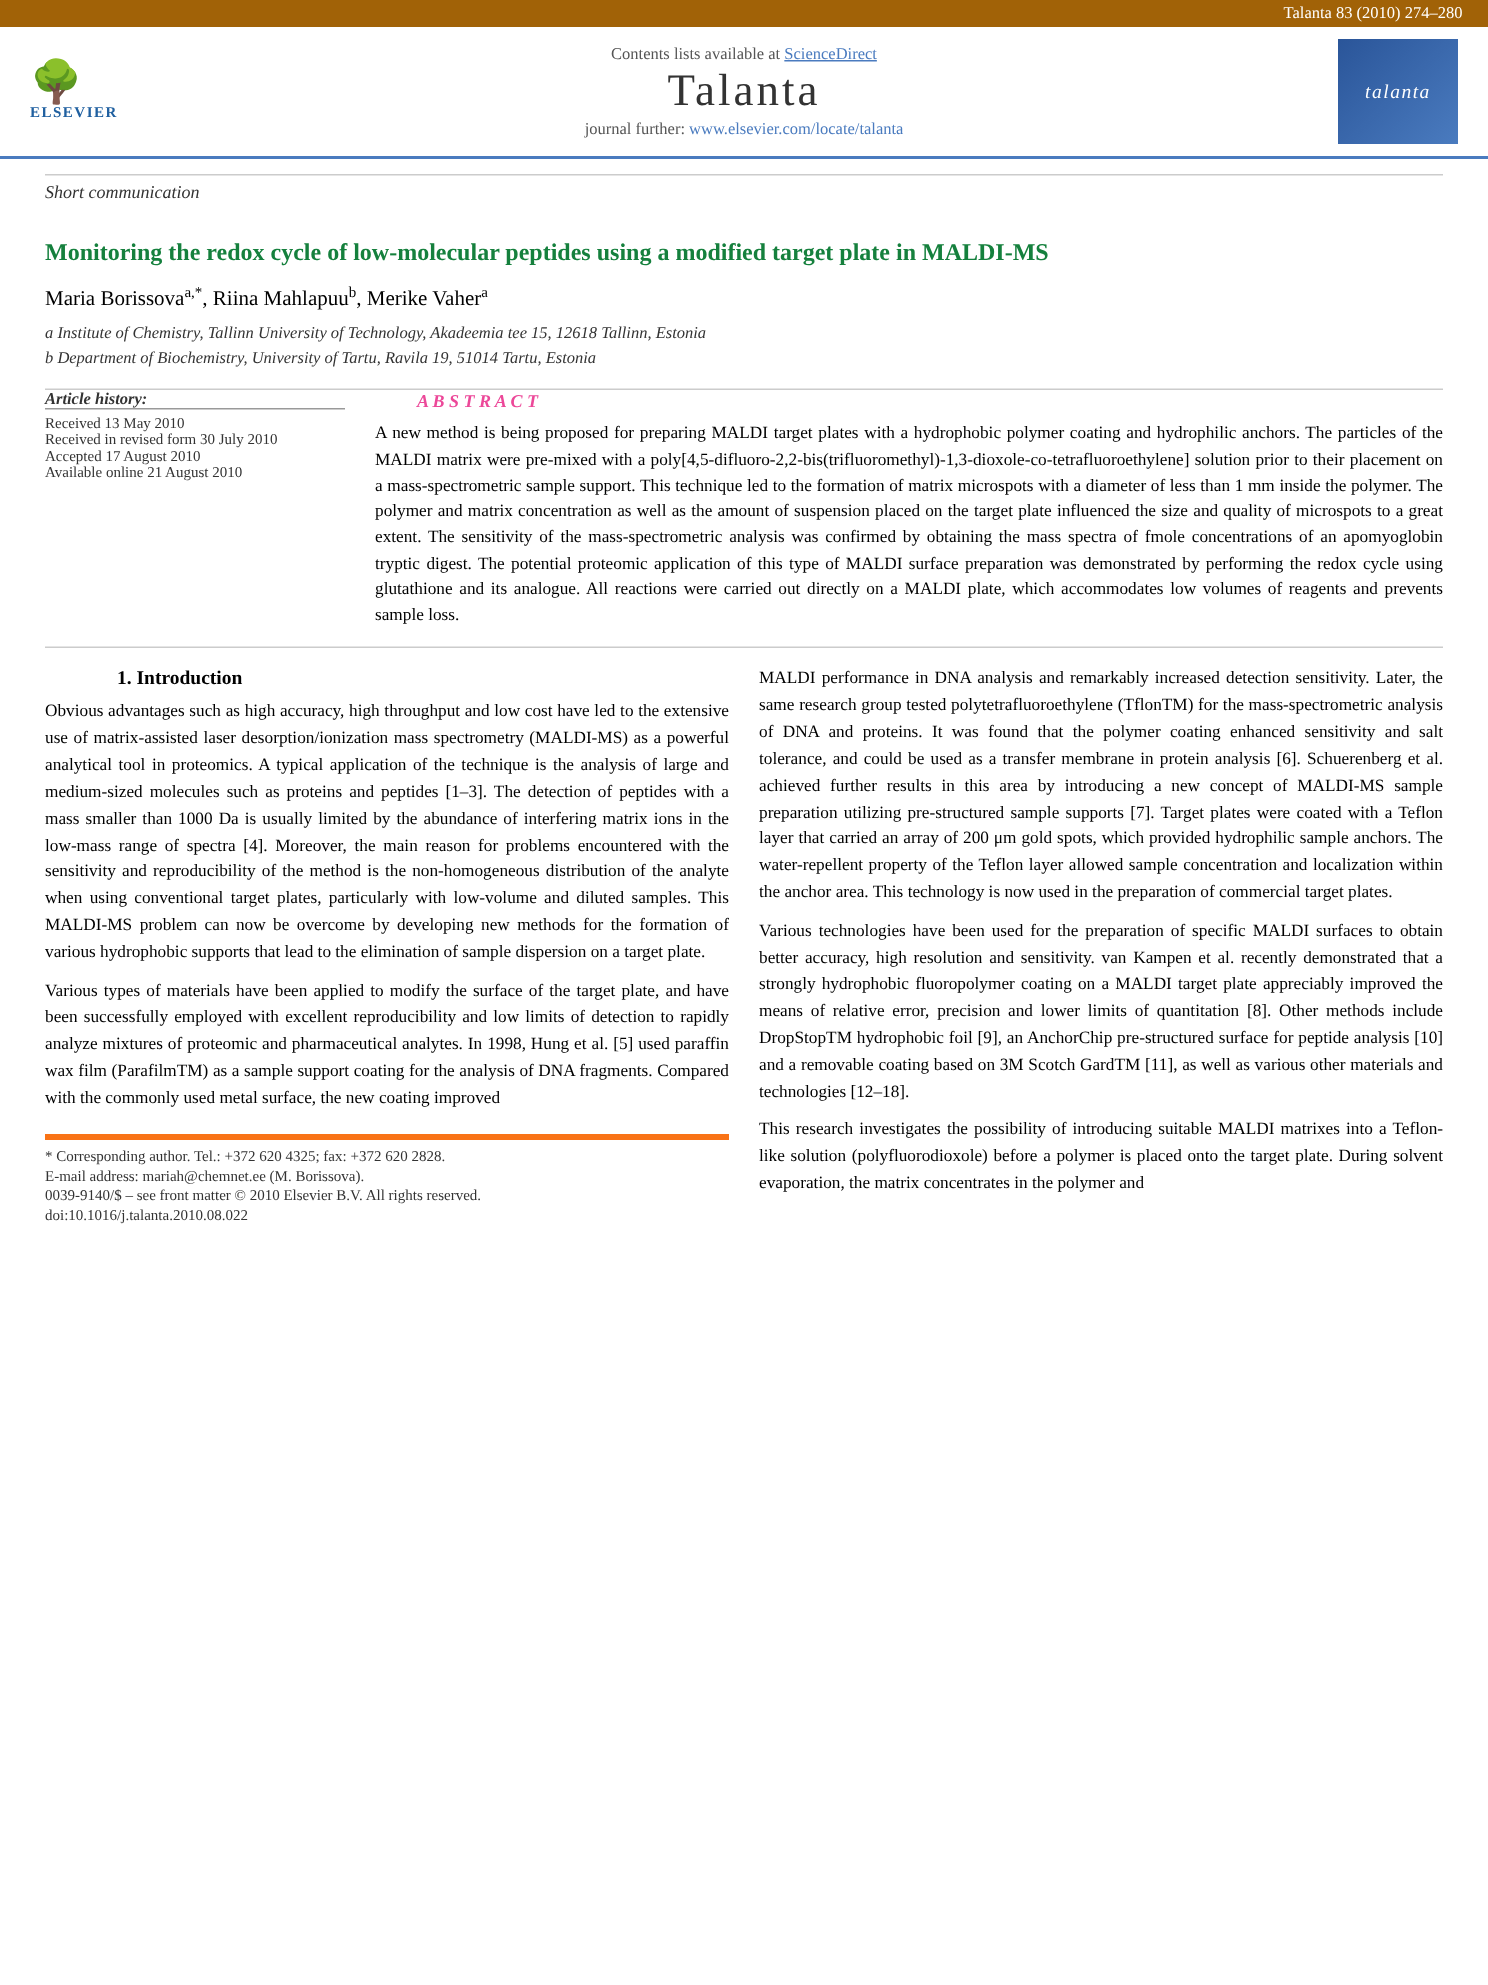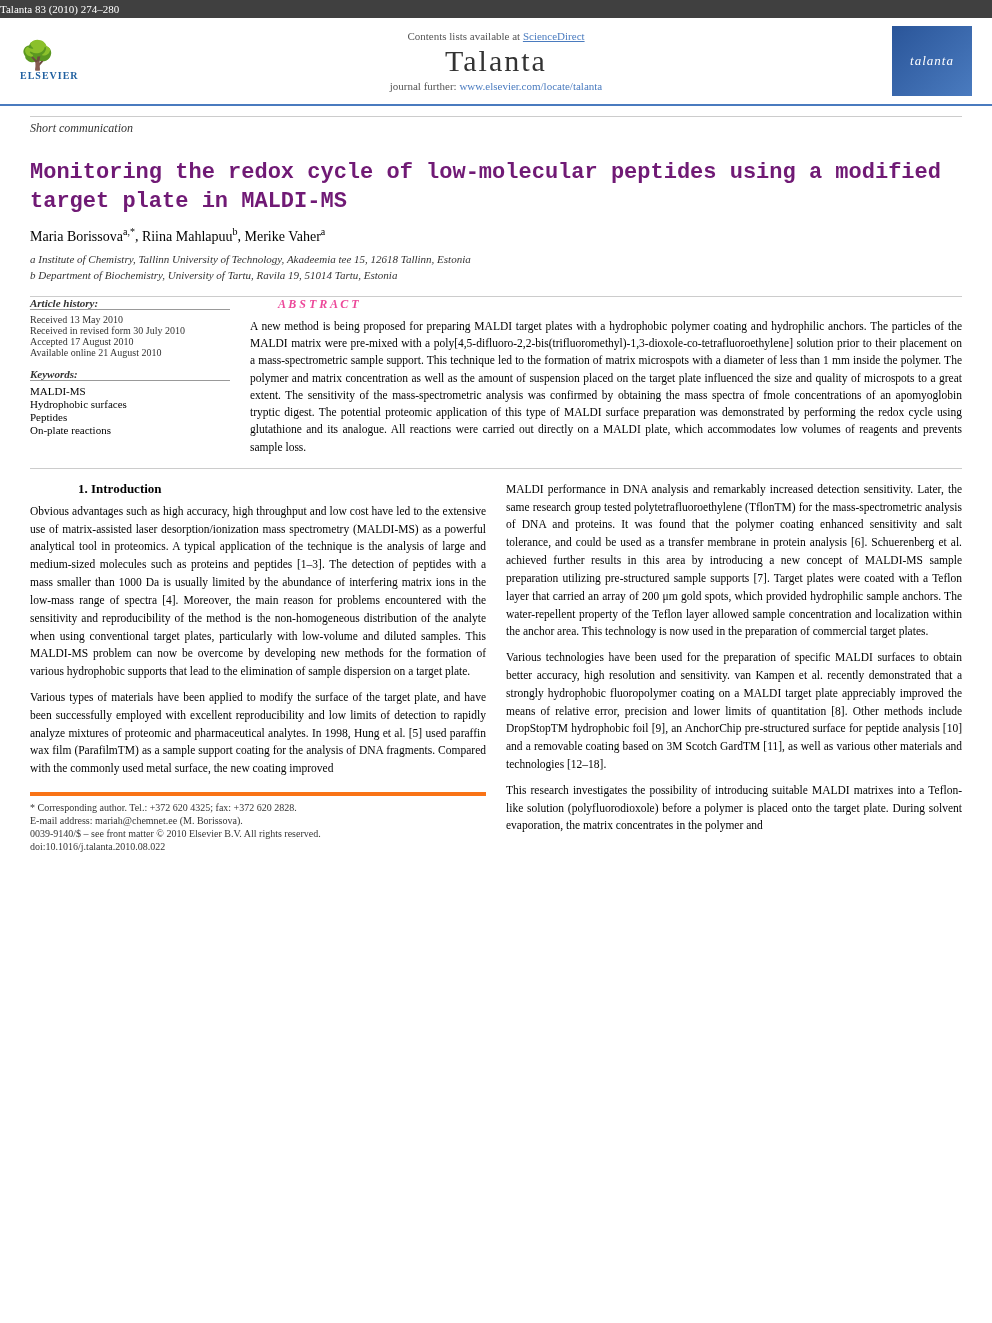--- a/index.html
+++ b/index.html
@@ -10,25 +10,25 @@
       color: #000;
     }
     .page {
       width: 992px;
       min-height: 1323px;
       background: #fff;
       margin: 0 auto;
       padding: 0;
     }
     .top-bar {
-      background: #404040;
+      background: #a16207;
       color: #fff;
-      text-align: left;
-      font-size: 11px;
-      padding: 3px 0;
+      text-align: right;
+      font-size: 11px;
+      padding: 3px 17px;
     }
     .journal-header {
       border-bottom: 2px solid #4a7bbf;
       padding: 8px 20px;
       display: flex;
       align-items: center;
       justify-content: space-between;
     }
     .journal-header-center {
       text-align: center;
@@ -83,26 +83,25 @@
     }
     .section-type {
       font-size: 12px;
       font-style: italic;
       color: #333;
       margin-bottom: 23px;
       border-top: 1px solid #ccc;
       padding-top: 4px;
     }
     .article-title {
-      font-size: 22px;
-      font-weight: bold;
-      color: #701a75;
+      font-size: 16px;
+      font-weight: bold;
+      color: #15803d;
       margin-bottom: 10px;
       line-height: 1.3;
-      font-family: Liberation Mono, monospace;
     }
     .authors {
       font-size: 14px;
       margin-bottom: 6px;
     }
     .authors sup { font-size: 10px; }
     .affiliations {
       font-size: 11px;
       font-style: italic;
       margin-bottom: 12px;
@@ -260,31 +259,20 @@
         <div class="article-info-section">
           <div class="section-heading">
             <em>Article history:</em>
           </div>
           <div class="info-value">Received 13 May 2010</div>
           <div class="info-value">Received in revised form 30 July 2010</div>
           <div class="info-value">Accepted 17 August 2010</div>
           <div class="info-value">Available online 21 August 2010</div>
         </div>
 
-        <div class="article-info-section">
-          <div class="section-heading">
-            <em>Keywords:</em>
-          </div>
-          <ul class="keywords-list">
-            <li>MALDI-MS</li>
-            <li>Hydrophobic surfaces</li>
-            <li>Peptides</li>
-            <li>On-plate reactions</li>
-          </ul>
-        </div>
       </div>
 
       <div class="abstract-col">
         <div class="abstract-heading">A B S T R A C T</div>
         <div class="abstract-text">A new method is being proposed for preparing MALDI target plates with a hydrophobic polymer coating and hydrophilic anchors. The particles of the MALDI matrix were pre-mixed with a poly[4,5-difluoro-2,2-bis(trifluoromethyl)-1,3-dioxole-co-tetrafluoroethylene] solution prior to their placement on a mass-spectrometric sample support. This technique led to the formation of matrix microspots with a diameter of less than 1 mm inside the polymer. The polymer and matrix concentration as well as the amount of suspension placed on the target plate influenced the size and quality of microspots to a great extent. The sensitivity of the mass-spectrometric analysis was confirmed by obtaining the mass spectra of fmole concentrations of an apomyoglobin tryptic digest. The potential proteomic application of this type of MALDI surface preparation was demonstrated by performing the redox cycle using glutathione and its analogue. All reactions were carried out directly on a MALDI plate, which accommodates low volumes of reagents and prevents sample loss.</div>
       </div>
     </div>
 
     <hr class="divider">
 

